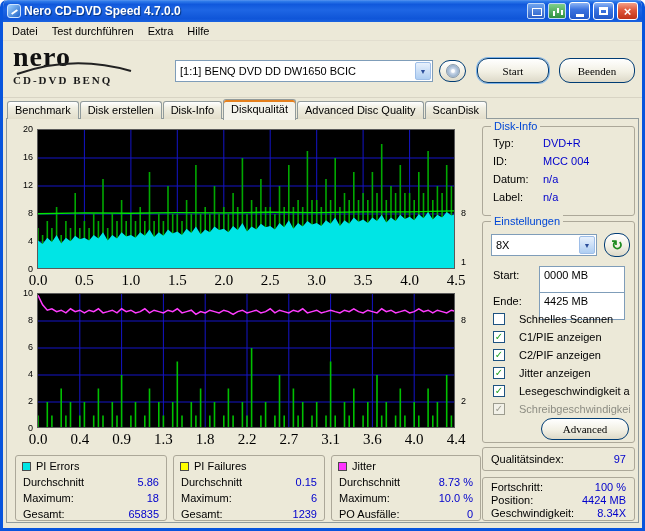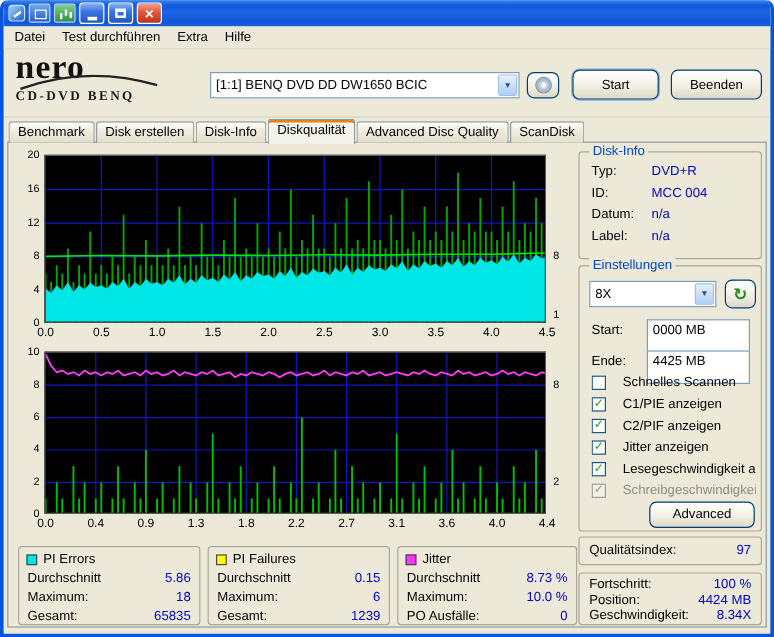--- a/index.html
+++ b/index.html
@@ -33,42 +33,42 @@
   
   .header{position:absolute;top:41px;left:0;right:0;height:57px;border-bottom:1px solid #D8D4C4;}
   .logo{position:absolute;left:10px;top:3px;width:140px;font-family:Liberation Serif, serif;}
   .logo-nero{font-weight:bold;font-size:28px;line-height:26px;letter-spacing:1px;color:#111;}
   .swoosh{position:absolute;left:2px;top:18px;}
   .logo-sub{margin-top:4px;font-size:11px;font-weight:bold;letter-spacing:2px;color:#1A1A1A;white-space:nowrap;}
   .combo{position:absolute;background:#fff;border:1px solid #7F9DB9;display:flex;align-items:center;}
   .combo-main{left:172px;top:19px;width:258px;height:22px;}
   .combo-text{flex:1;padding:0 4px;white-space:nowrap;overflow:hidden;}
   .combo-arrow{width:16px;height:18px;margin:1px;background:linear-gradient(180deg,#E8F1FC,#CBDFF7 50%,#AECEF2);border:1px solid #9EBEE8;border-radius:2px;display:flex;align-items:center;justify-content:center;font-size:7px;color:#2C4E9A;}
-  .xpbtn{position:absolute;background:linear-gradient(180deg,#FFFFFF,#F2F0E4 55%,#DDD9C8);border:1px solid #003C74;border-radius:6px;display:flex;align-items:center;justify-content:center;color:#000;cursor:default;}
+  .xpbtn{position:absolute;background:linear-gradient(180deg,#FFFFFF,#F2F0E4 55%,#DDD9C8);border:1px solid #003C74;border-radius:11px;display:flex;align-items:center;justify-content:center;color:#000;cursor:default;font-family:Liberation Serif, serif;}
   .drive-btn{left:436px;top:19px;width:27px;height:22px;}
   .disc{width:14px;height:14px;border-radius:50%;background:radial-gradient(circle,#FFFFFF 16%,#C9D6E8 30%,#9FB6CF 62%,#E8EEF5 90%);border:1px solid #8899AA;}
   .start-btn{left:474px;top:17px;width:72px;height:25px;box-shadow:0 0 0 1px #7FB3E8;}
   .quit-btn{left:556px;top:17px;width:76px;height:25px;}
   
   .tabs{position:absolute;top:98px;left:4px;height:21px;display:flex;align-items:flex-end;z-index:3;}
   .tab{height:18px;padding:2px 7px 0;margin-right:1px;border:1px solid #919B9C;border-bottom:none;border-radius:3px 3px 0 0;background:linear-gradient(180deg,#FFFFFF,#F0EEE1 35%,#E2DECB);white-space:nowrap;}
   .tab.active{height:21px;padding-top:3px;background:#F4F3EB;box-shadow:inset 0 2px 0 #E5801E;margin-bottom:-1px;}
   
   .tabpage{position:absolute;top:118px;left:3px;width:633px;height:405px;background:#ECE9D8;border:1px solid #919B9C;}
   
   .chart-block{position:absolute;left:6px;width:464px;}
   #chart0{top:8px;height:158px;}
   #chart1{top:172px;height:154px;}
   svg.plot{position:absolute;left:24px;top:2px;background:#000;border:1px solid #5A5A5A;}
   .ylabels{position:absolute;left:0;top:0;width:21px;height:100%;}
   .ylabels span{position:absolute;right:1px;font-size:9px;}
   .rlabels{position:absolute;left:446px;top:0;width:16px;height:100%;}
   .rlabels span{position:absolute;left:2px;font-size:9px;}
   .xlabels{position:absolute;left:25px;width:418px;height:11px;}
-  .xlabels span{position:absolute;transform:translateX(-50%);font-size:10px;white-space:nowrap;}
+  .xlabels span{position:absolute;transform:translateX(-50%);font-size:15px;white-space:nowrap;font-family:Liberation Serif, serif;}
   
   .group{position:absolute;border:1px solid #ACA899;border-radius:3px;}
   .glabel{position:absolute;top:-7px;left:8px;background:#ECE9D8;padding:0 3px;color:#0046D5;}
   .blue-val{color:#0000CC;}
   .inforow{position:absolute;left:10px;right:8px;height:14px;}
   .inforow .ival{position:absolute;left:50px;}
   
   .combo-speed{left:8px;top:12px;width:106px;height:22px;}
   .refresh-btn{left:121px;top:11px;width:26px;height:24px;font-size:14px;color:#1E8B1E;font-weight:bold;}
   .slabel{position:absolute;left:10px;}
@@ -86,20 +86,21 @@
   .swatch{width:9px;height:9px;border:1px solid #4A4A4A;flex:0 0 auto;}
   .statrow{display:flex;justify-content:space-between;padding:0 7px;line-height:16px;}
 </style>
 </head>
 <body>
 
 <div class="window">
 
   <div class="titlebar">
     <div class="appicon"></div>
+    <div class="title-text">Nero CD-DVD Speed 4.7.0.0</div>
     <div class="tb-ico blue"></div>
     <div class="tb-ico green"></div>
     <div class="tb-btn btn-min">
         <span class="glyph-min"></span>
       </div>
     <div class="tb-btn btn-max">
         <span class="glyph-max"></span>
       </div>
     <div class="tb-btn btn-close">
         <span>×</span>

